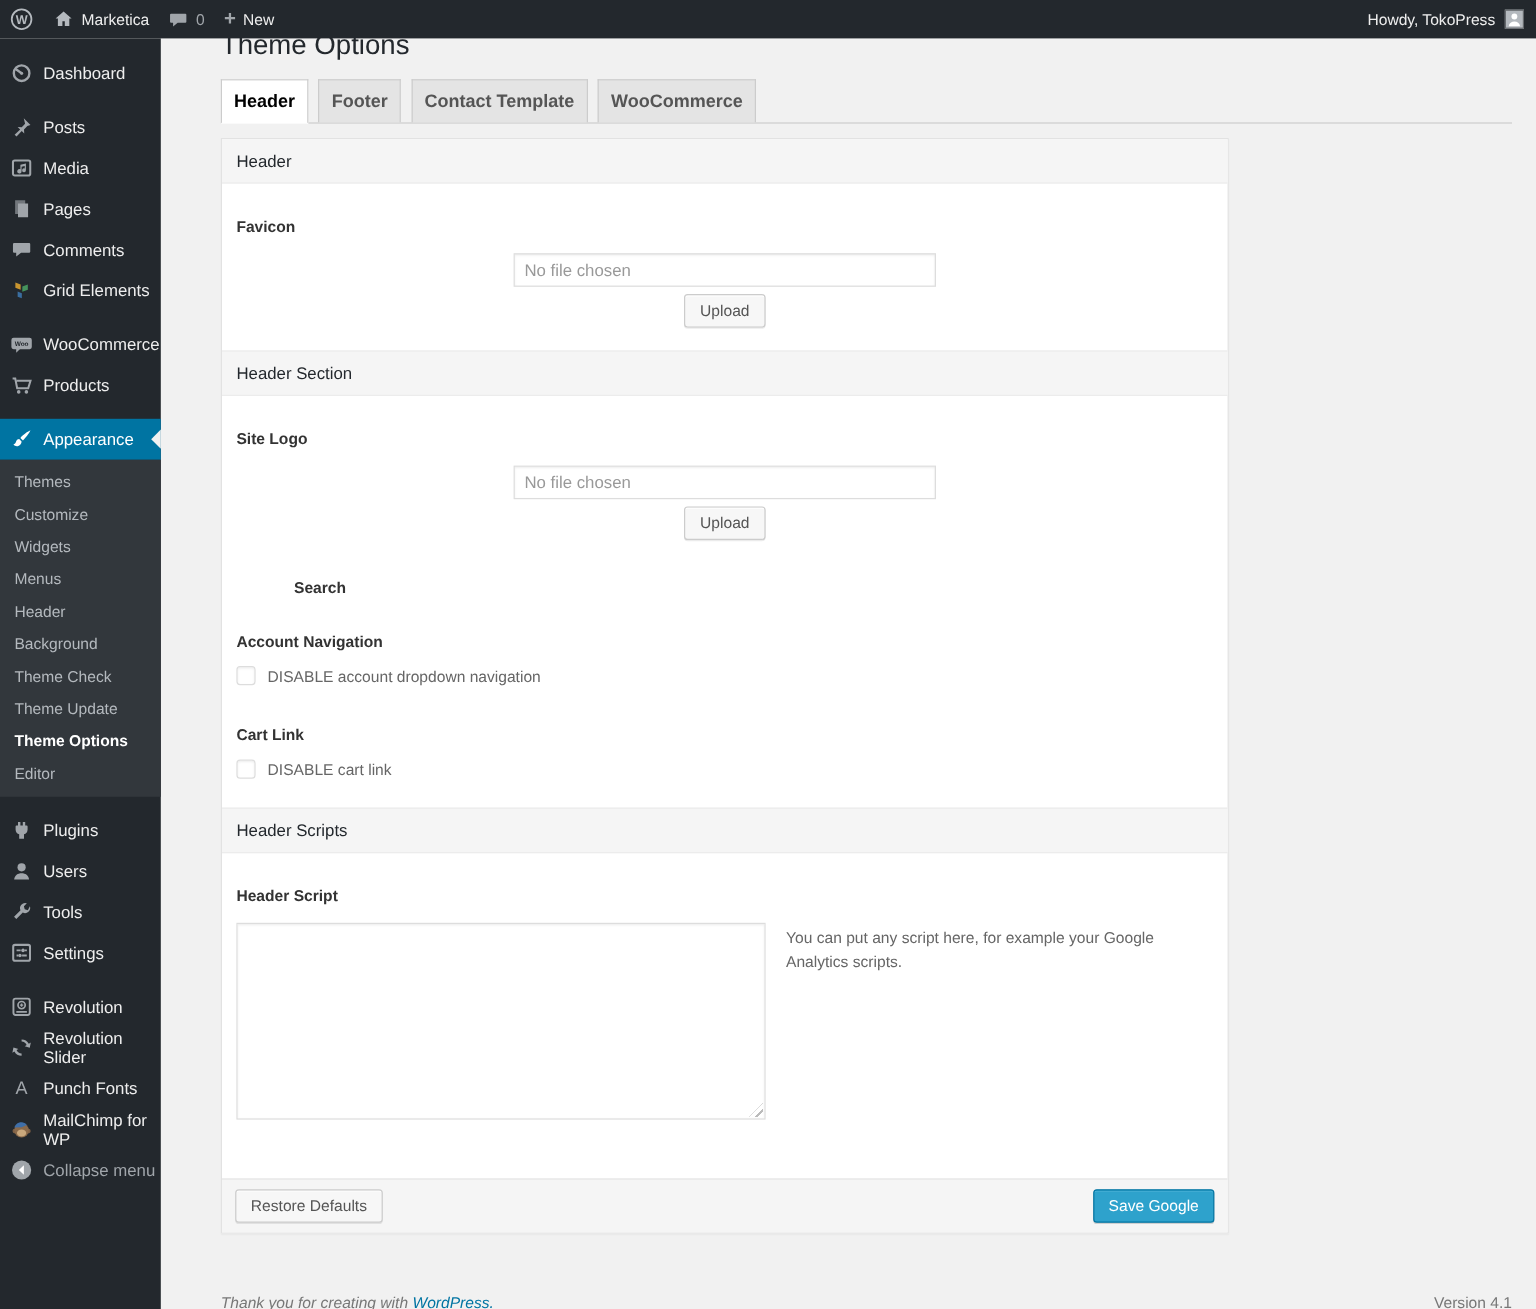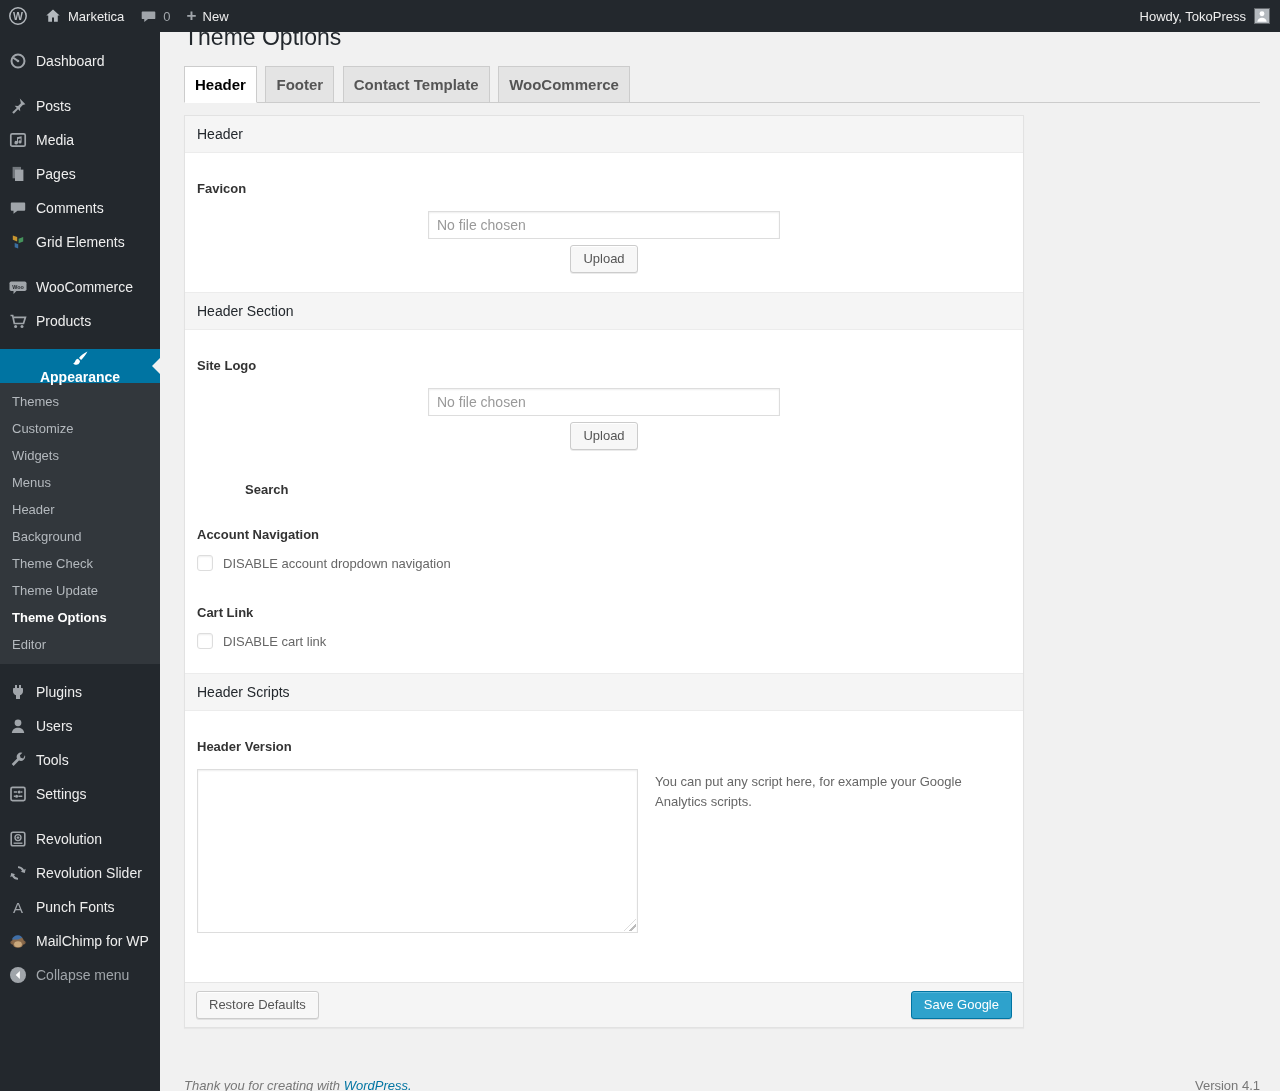--- a/index.html
+++ b/index.html
@@ -21,29 +21,29 @@
   .ab-item { display:flex; align-items:center; height:32px; padding:0 8px; cursor:pointer; gap:6px; font-size:13px; }
   .ab-item svg { display:block; }
   .ab-count { color:#a0a5aa; }
   .ab-plus { color:#a0a5aa; font-size:17px; font-weight:bold; line-height:1; margin-top:-2px; }
   .ab-right { margin-left:auto; display:flex; align-items:center; padding-right:8px; }
   .ab-howdy { display:flex; align-items:center; gap:8px; height:32px; padding:0 2px; cursor:pointer; }
   .avatar { width:16px; height:16px; border:1px solid #64686c; background:#b4b9be; }
 
   
   #sidebar {
-    position:absolute; top:32px; left:0; bottom:0; width:160px;
+    position:absolute; top:32px; left:0; bottom:0; width:134px;
     background:#23282d; padding-top:12px; z-index:10;
   }
   .menu-item {
     position:relative; display:flex; align-items:center; height:34px;
     color:#eee; font-size:14px; cursor:pointer;
   }
   .menu-item .mi-icon { width:20px; height:20px; margin:0 8px; flex:none; display:flex; align-items:center; justify-content:center; }
-  .menu-item.active { background:#0074a2; color:#fff; font-weight:700;flex-direction:column; }
+  .menu-item.active { background:#0074a2; color:#fff; font-weight:400; }
   .menu-item.active::after {
     content:""; position:absolute; right:0; top:50%; margin-top:-8px;
     border:8px solid transparent; border-right-color:#f1f1f1;
   }
   .menu-sep { height:11px; }
   .letter-a-glyph { font-size:15px; color:#a0a5aa; }
   .submenu { background:#32373c; padding:5px 0 6px; }
   .submenu-item { padding:7px 0 7px 12px; font-size:13px; color:#b4b9be; cursor:pointer; line-height:13px; }
   .submenu-item.current { color:#fff; font-weight:bold; }
   .collapse-row { margin-top:0; color:#a0a5aa; }
@@ -424,21 +424,21 @@
 
       <div class="field-label" style="padding-top:18px;">Cart Link</div>
       <div class="check-row" style="padding-bottom:24px;">
         <input type="checkbox" class="wp-checkbox" style="">
         <span>DISABLE cart link</span>
       </div>
     </div>
 
     <div class="section-title">Header Scripts</div>
     <div class="section-body">
-      <div class="field-label">Header Version</div>
+      <div class="field-label">Header Script</div>
       <div class="script-row">
         <div class="textarea-wrap">
           <textarea class="script-area" style=""></textarea>
           <span class="resize-grip"></span>
         </div>
         <div class="help-text">You can put any script here, for example your Google Analytics scripts.</div>
       </div>
     </div>
 
     <div class="panel-footer">

